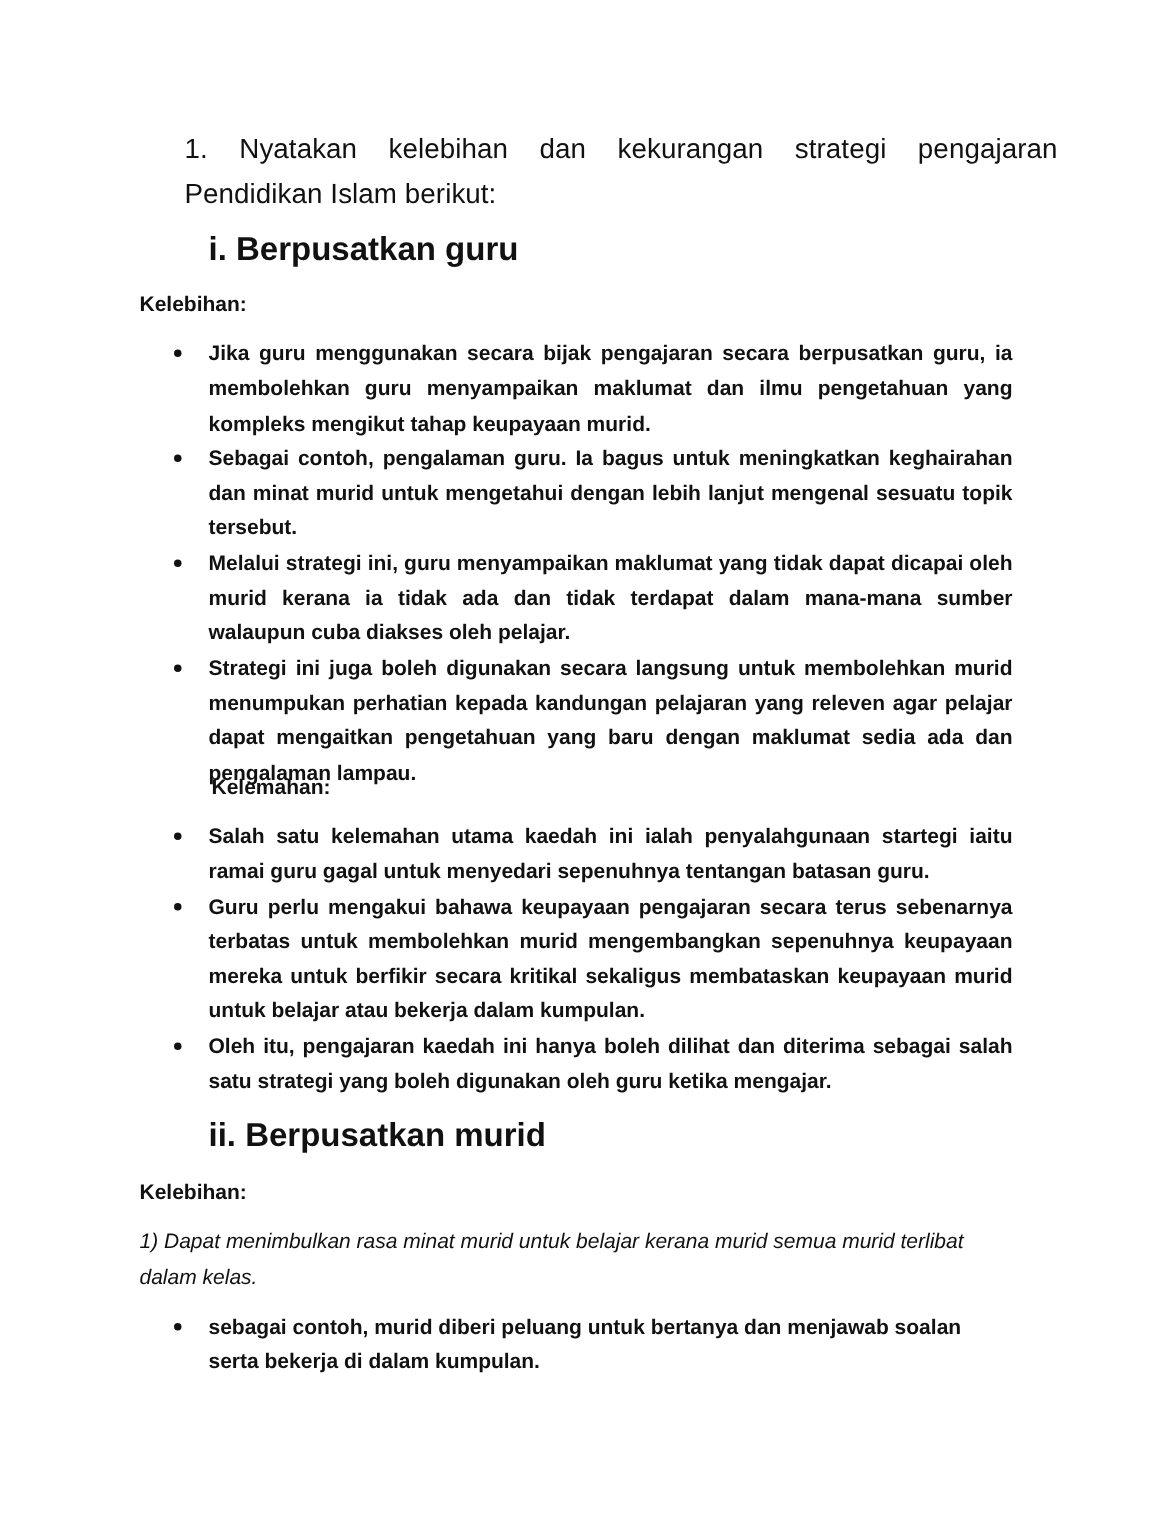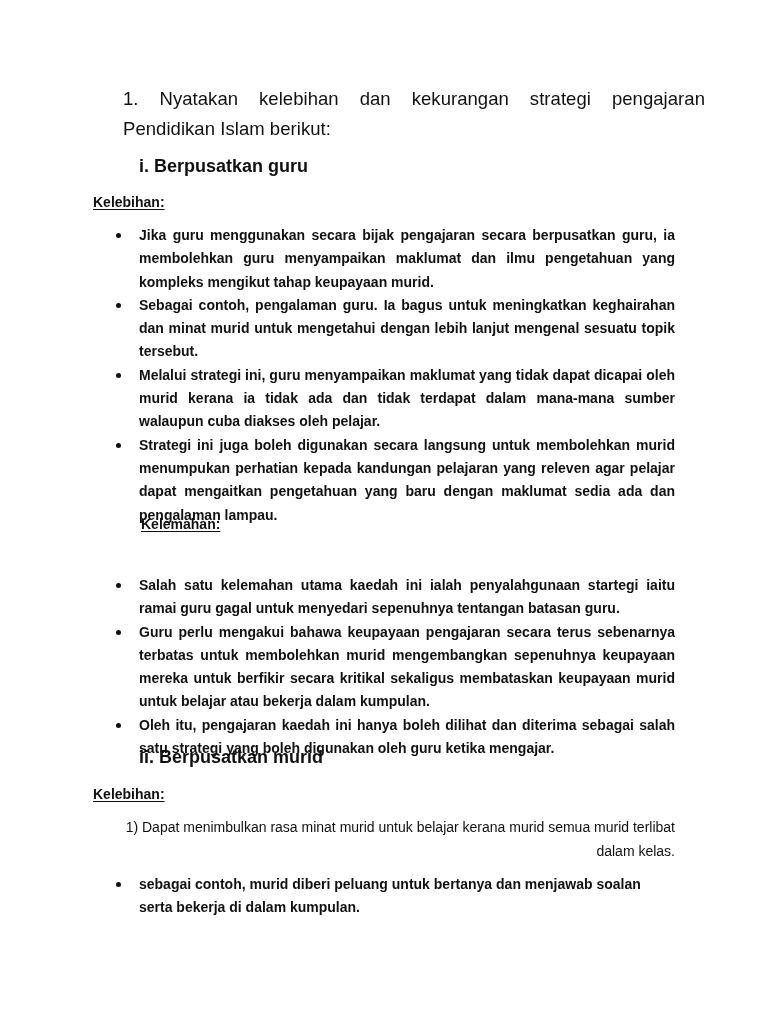--- a/index.html
+++ b/index.html
@@ -29,30 +29,29 @@
       font-size: 18.5px;
       line-height: 30px;
       text-align: justify;
       text-align-last: left;
       letter-spacing: 0.05px;
       margin-left: 30px;
     }
     .section-title {
       position: absolute;
       left: 139px;
-      font-size: 18px;
+      font-size: 22px;
       font-weight: bold;
       line-height: 22px;
     }
     .sub-label {
       position: absolute;
       left: 93px;
       font-size: 14px;
       font-weight: bold;
-      text-decoration: underline;
       text-underline-offset: 2px;
       line-height: 18px;
     }
     .bullet-list {
       position: absolute;
       left: 93px;
       width: 582px;
       margin: 0;
       padding: 0;
       list-style: none;
@@ -74,21 +73,22 @@
       height: 5px;
       border-radius: 50%;
       background: #111111;
     }
     .para {
       position: absolute;
       left: 93px;
       width: 582px;
       font-size: 14px;
       line-height: 23.5px;
-      text-align: right;
+      text-align: left;
+      font-style: italic;
     }
   </style>
 </head>
 <body>
 
 <div class="page">
 
   <div class="question">1. Nyatakan kelebihan dan kekurangan strategi pengajaran Pendidikan Islam berikut:</div>
 
   <div class="section-title" style="top:155px;">i. Berpusatkan guru</div>
@@ -109,21 +109,21 @@
       <span>Melalui strategi ini, guru menyampaikan maklumat yang tidak dapat dicapai oleh murid kerana ia tidak ada dan tidak terdapat dalam mana-mana sumber walaupun cuba diakses oleh pelajar.</span>
     </li>
     <li class="bullet-item">
       <span class="bullet-dot"></span>
       <span>Strategi ini juga boleh digunakan secara langsung untuk membolehkan murid menumpukan perhatian kepada kandungan pelajaran yang releven agar pelajar dapat mengaitkan pengetahuan yang baru dengan maklumat sedia ada dan pengalaman lampau.</span>
     </li>
   </ul>
 
   <div class="sub-label" style="top:515px;padding-left:48px;">Kelemahan:</div>
 
-  <ul class="bullet-list" style="top:546px;margin-top:28px;">
+  <ul class="bullet-list" style="top:546px;">
     <li class="bullet-item">
       <span class="bullet-dot"></span>
       <span>Salah satu kelemahan utama kaedah ini ialah penyalahgunaan startegi iaitu ramai guru gagal untuk menyedari sepenuhnya tentangan batasan guru.</span>
     </li>
     <li class="bullet-item">
       <span class="bullet-dot"></span>
       <span>Guru perlu mengakui bahawa keupayaan pengajaran secara terus sebenarnya terbatas untuk membolehkan murid mengembangkan sepenuhnya keupayaan mereka untuk berfikir secara kritikal sekaligus membataskan keupayaan murid untuk belajar atau bekerja dalam kumpulan.</span>
     </li>
     <li class="bullet-item">
       <span class="bullet-dot"></span>

